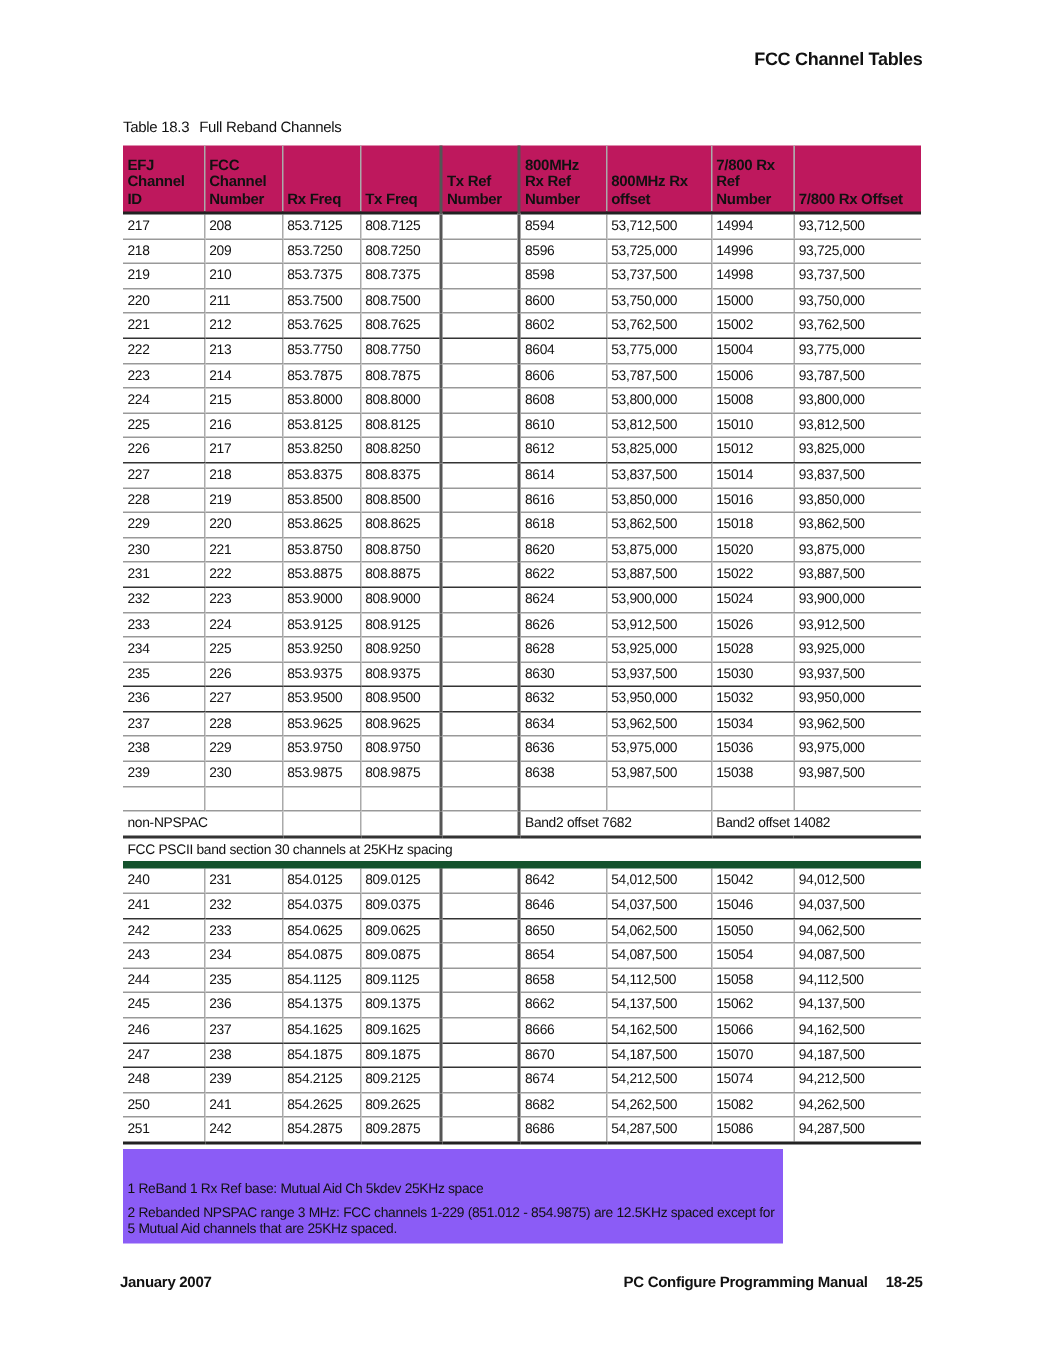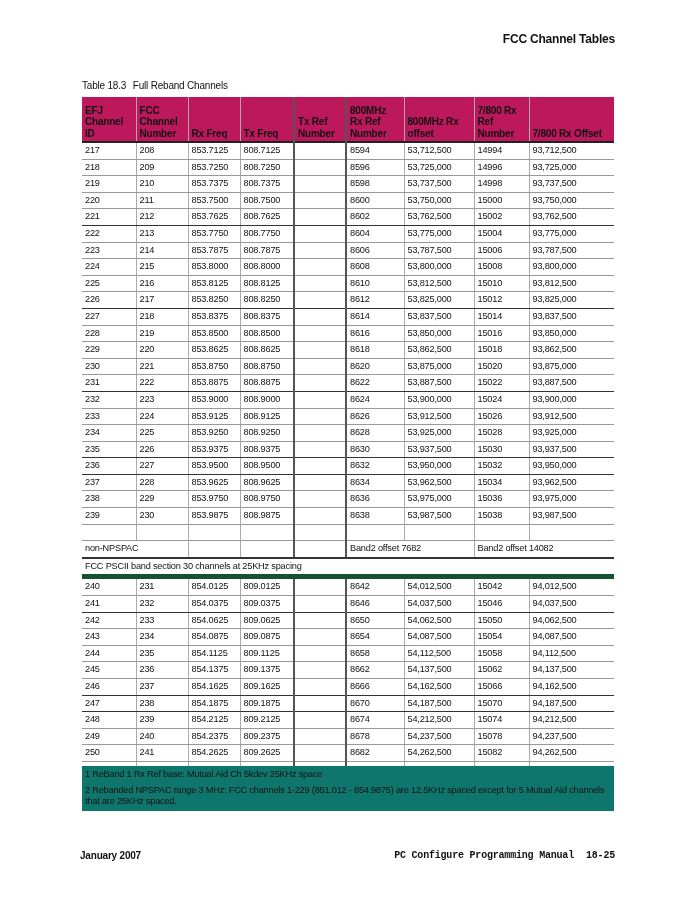--- a/index.html
+++ b/index.html
@@ -12,25 +12,25 @@
   table.fcc th:first-child { border-left: none; }
   table.fcc thead tr { border-bottom: 2px solid #222; }
   table.fcc td { padding: 0 3px; height: 15.6px; line-height: 15.6px; border-left: 1px solid #aaa; border-bottom: 1px solid #999; white-space: nowrap; overflow: hidden; }
   table.fcc td:first-child { border-left: none; }
   table.fcc .thick-l { border-left: 2px solid #555 !important; }
   table.fcc tr.strong td { border-bottom: 1px solid #333; }
   table.fcc tr.spacer td { height: 15.6px; }
   table.fcc tr.band td { border-bottom: 2px solid #333; }
   table.fcc tr.section td { border-bottom: 5px solid #14532d; border-left: none; }
   table.fcc tr.last td { border-bottom: 2px solid #222; }
-  .footnotes { position: absolute; left: 82px; top: 766px; width: 532px; background: #0f766e; font-size: 9.2px; letter-spacing: -0.2px; line-height: 11px; padding: 3px 3px 4px 3px; box-sizing: border-box; }
+  .footnotes { position: absolute; left: 82px; top: 766px; width: 440px; background: #8b5cf6; font-size: 9.2px; letter-spacing: -0.2px; line-height: 11px; padding: 21px 3px 4px 3px; box-sizing: border-box; }
   .footnotes p { margin: 0 0 5px 0; }
   .footnotes p:last-child { margin-bottom: 0; }
   .foot-left { position: absolute; left: 80px; top: 850px; font-size: 10px; font-weight: bold; letter-spacing: -0.2px; }
-  .foot-right { position: absolute; right: 80px; top: 850px; font-size: 10px; font-weight: bold; letter-spacing: -0.2px; font-family: Liberation Mono, monospace; }
+  .foot-right { position: absolute; right: 80px; top: 850px; font-size: 10px; font-weight: bold; letter-spacing: -0.2px; }
   .foot-right .pg { margin-left: 12px; }
 </style>
 </head>
 <body>
 
 <div class="running-head">FCC Channel Tables</div>
 
 <div class="caption">
   <b>Table 18.3</b>
   <span>Full Reband Channels</span>
@@ -434,31 +434,20 @@
         <td>239</td>
         <td>854.2125</td>
         <td>809.2125</td>
         <td class="thick-l"></td>
         <td class="thick-l">8674</td>
         <td>54,212,500</td>
         <td>15074</td>
         <td>94,212,500</td>
       </tr>
       <tr>
-        <td>249</td>
-        <td>240</td>
-        <td>854.2375</td>
-        <td>809.2375</td>
-        <td class="thick-l"></td>
-        <td class="thick-l">8678</td>
-        <td>54,237,500</td>
-        <td>15078</td>
-        <td>94,237,500</td>
-      </tr>
-      <tr>
         <td>250</td>
         <td>241</td>
         <td>854.2625</td>
         <td>809.2625</td>
         <td class="thick-l"></td>
         <td class="thick-l">8682</td>
         <td>54,262,500</td>
         <td>15082</td>
         <td>94,262,500</td>
       </tr>

